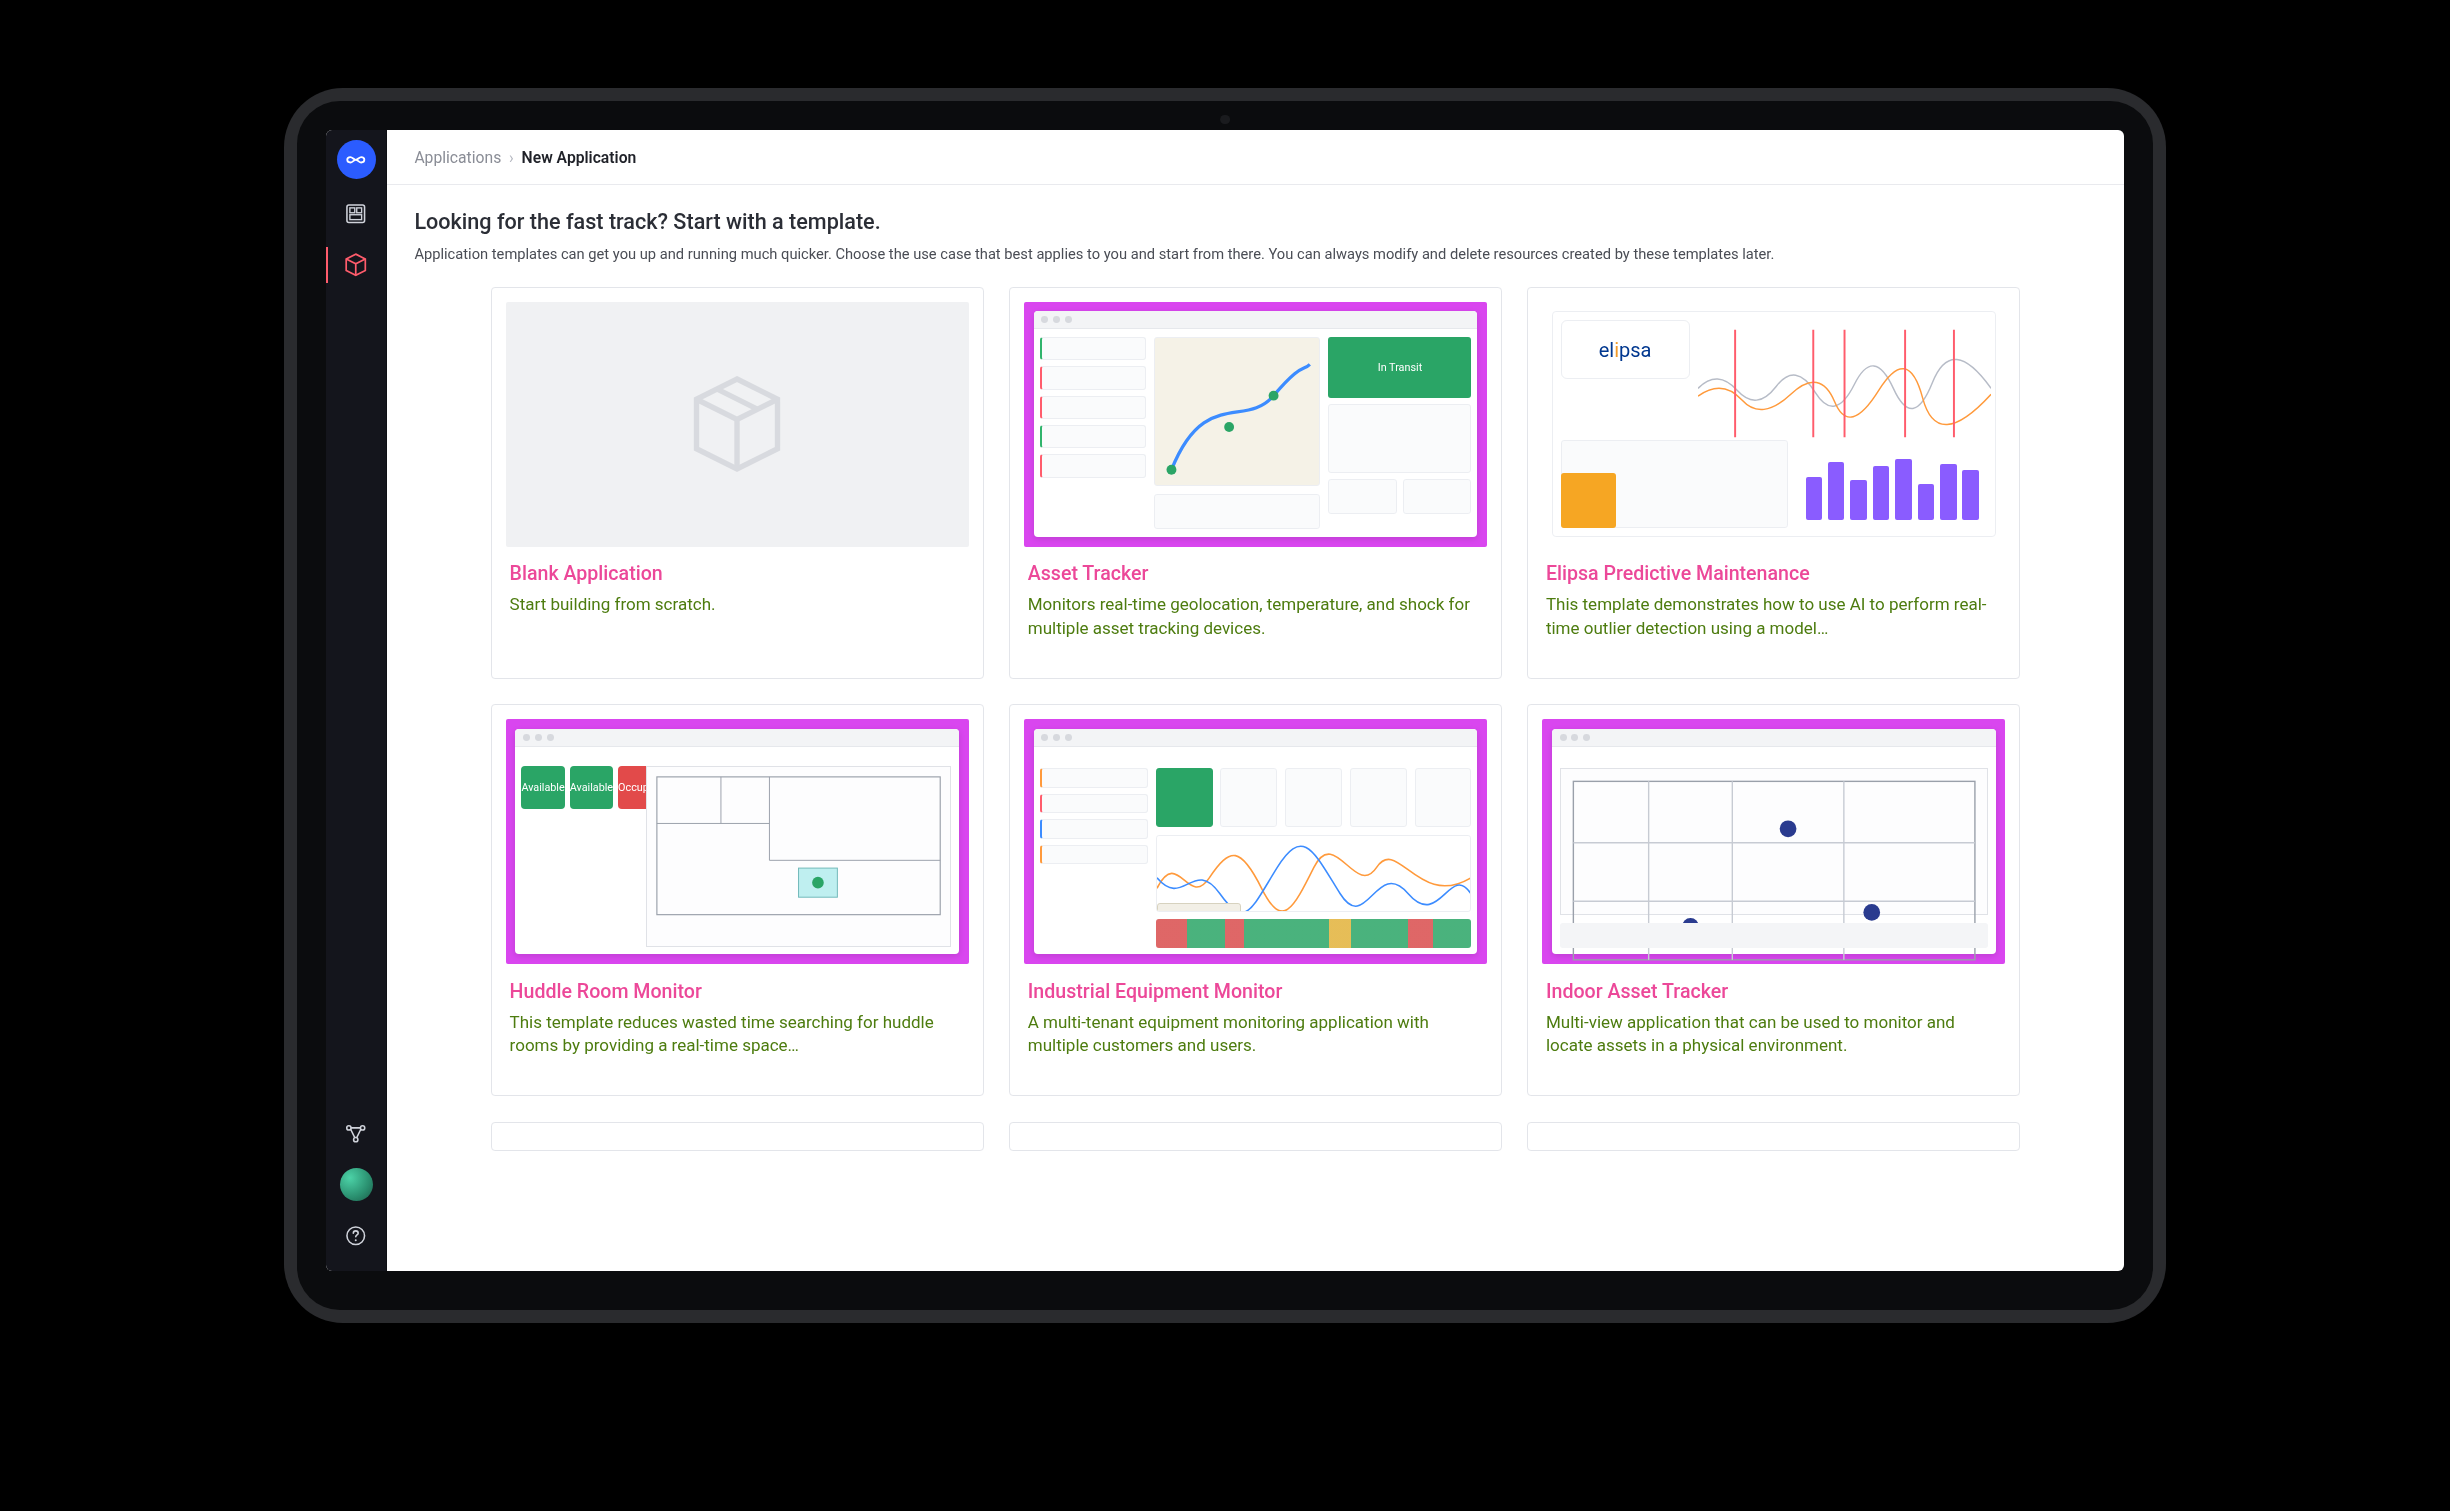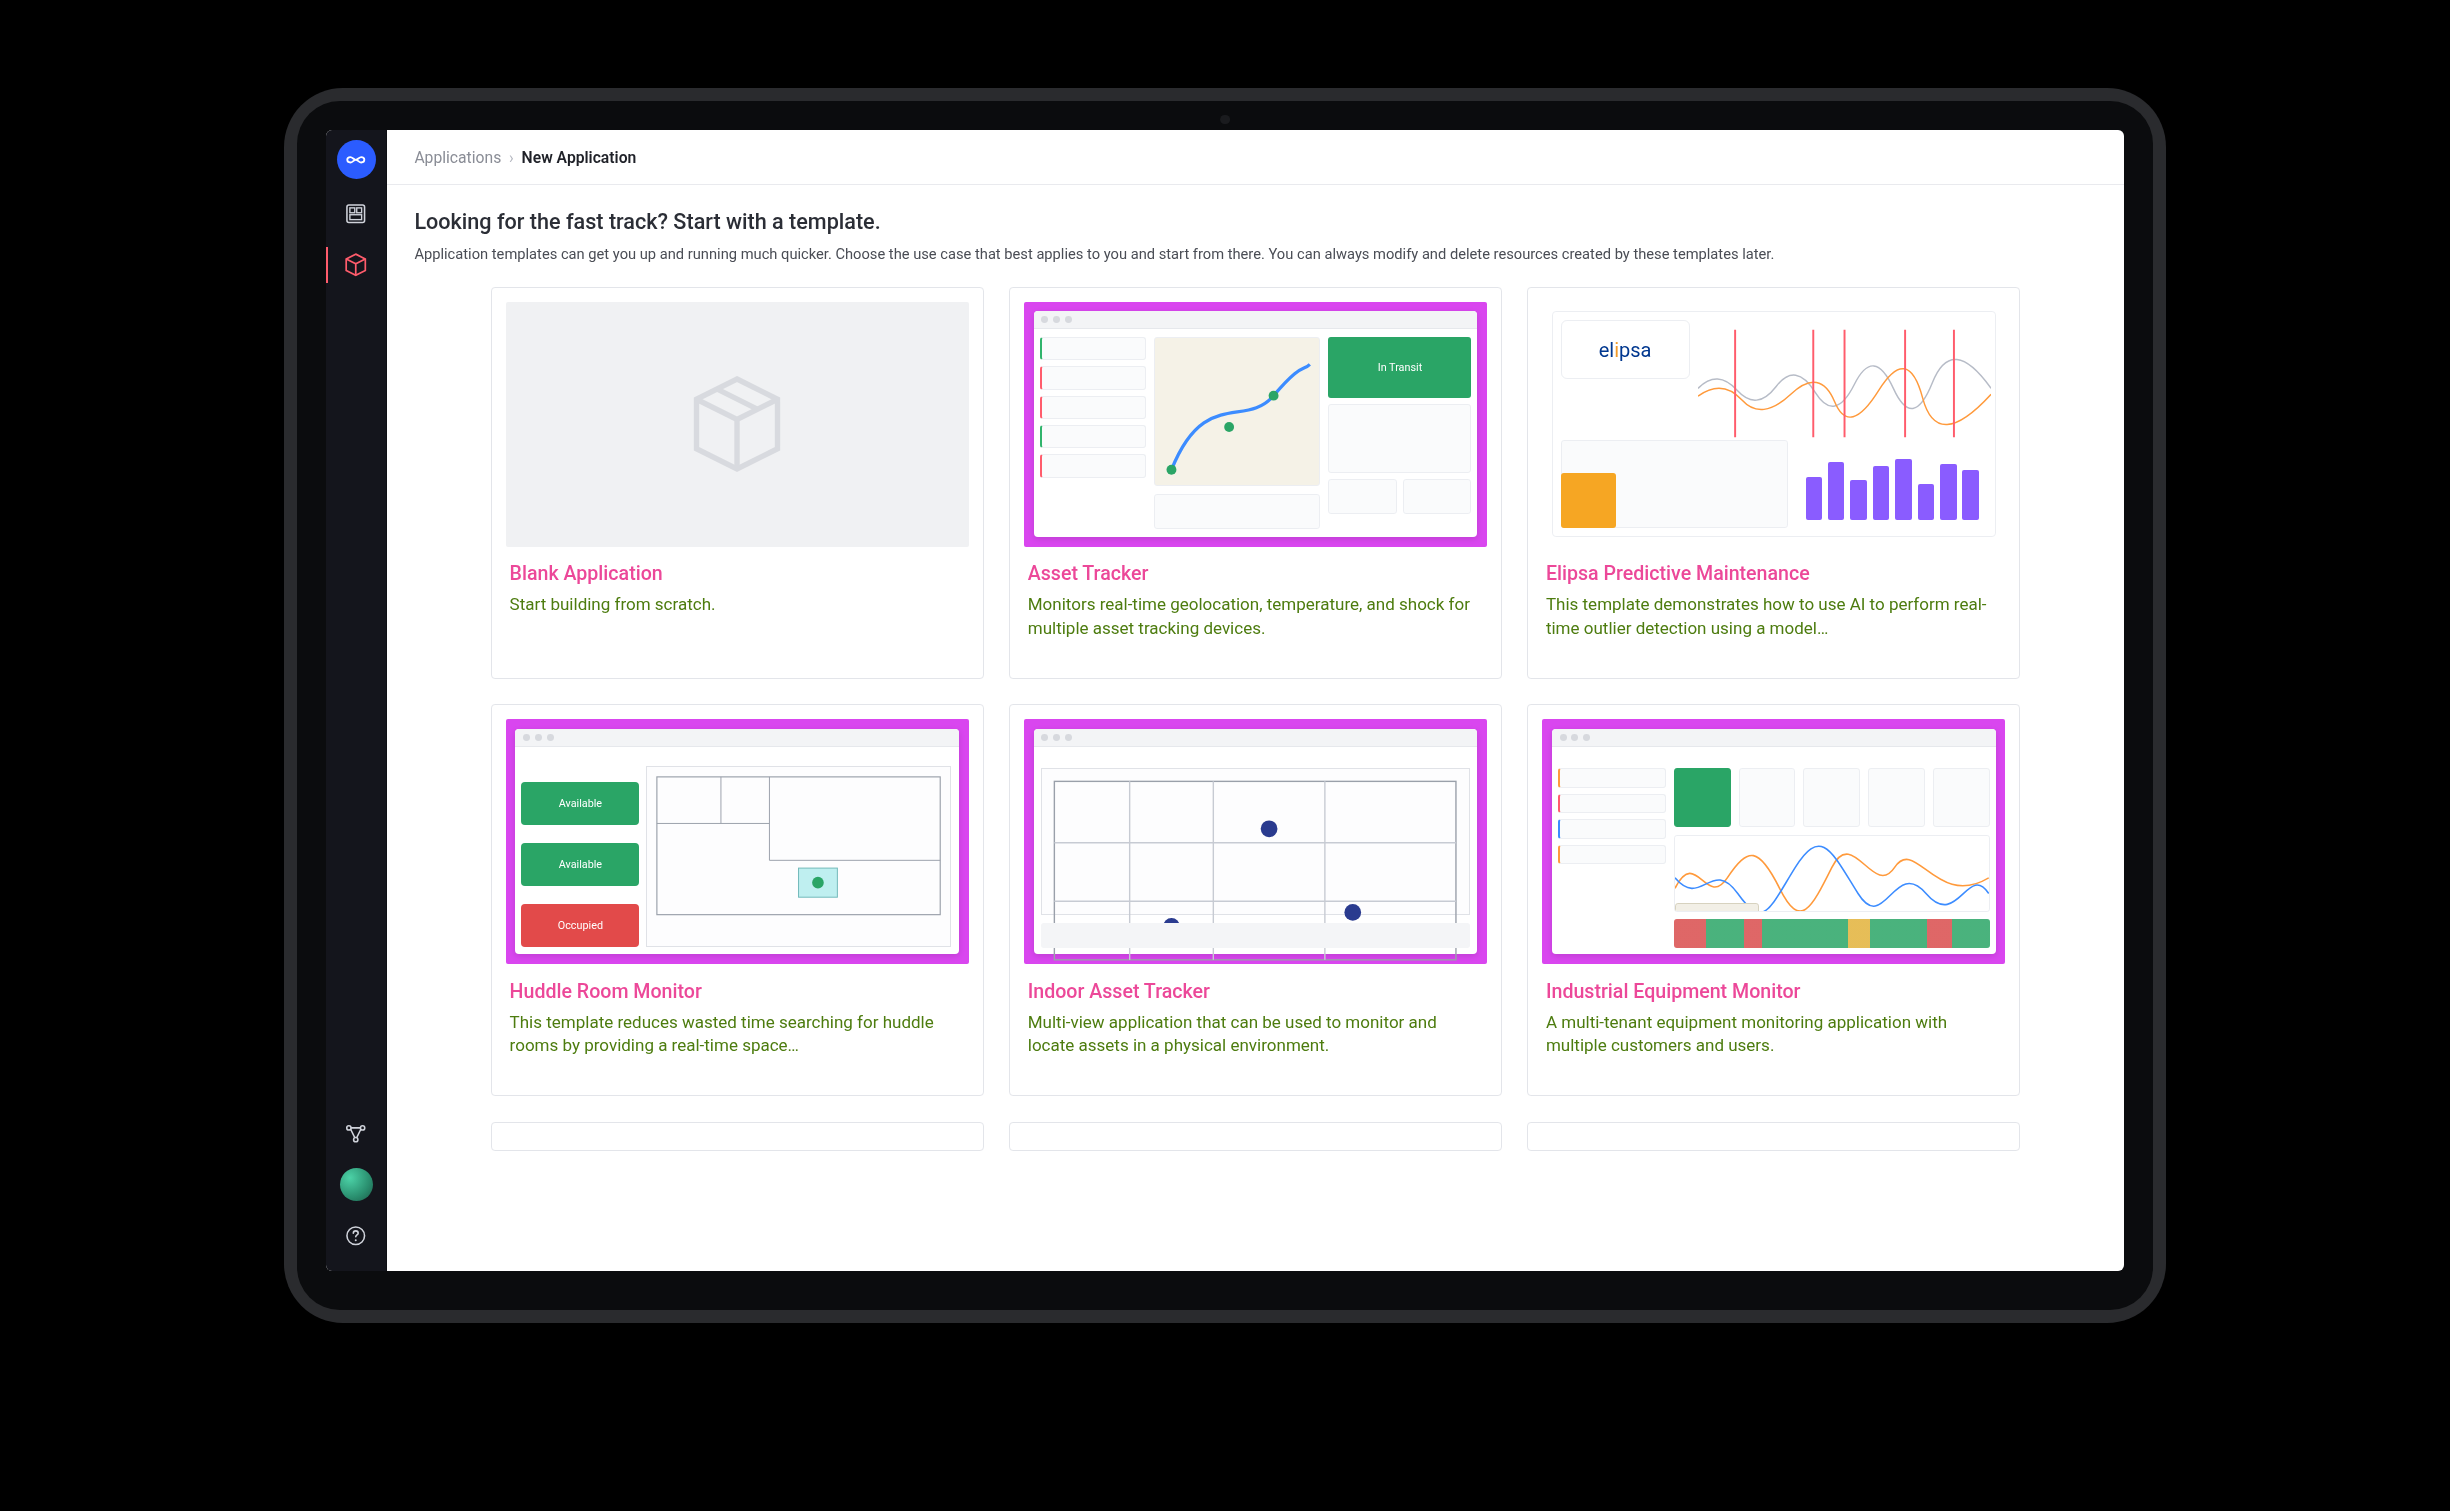--- a/index.html
+++ b/index.html
@@ -121,21 +121,21 @@
     display:flex;align-items:center;justify-content:center;z-index:2}
   .el-logo .t{color:#00378f;font-weight:400;font-size:20px;}
   .el-logo .t .o{color:#f39b2a;}
   .el-bottom{position:absolute;left:7.8px;right:7.8px;bottom:7.8px;height:88px;display:flex;gap:9.8px;}
   .el-list{flex:1.3;background:#fafbfc;border:1px solid #eceef2;border-radius:2.9px;}
   .el-badge{position:absolute;left:7.8px;bottom:7.8px;width:55px;height:55px;background:#f6a623;border-radius:2.9px;}
   .el-bars{flex:1;display:flex;align-items:flex-end;gap:5.9px;padding:7.8px;}
   .el-bars i{flex:1;background:#8a5cff;border-radius:2px;}
 
   
-  .hr-side{position:absolute;left:5.9px;top:19.6px;width:118px;display:flex;flex-direction:column;gap:18px;margin-top:16px;}
+  .hr-side{position:absolute;left:5.9px;top:19.6px;width:118px;display:flex;flex-direction:row;gap:5px;}
   .pill{height:43px;border-radius:3.9px;color:#fff;display:flex;align-items:center;justify-content:center;font-size:10.8px;}
   .pill.gr{background:#2aa566;} .pill.rd{background:#e24a4a;}
   .hr-plan{position:absolute;left:131px;right:7.8px;top:19.6px;bottom:7.8px;border:1px solid #e0e2e7;background:#fdfdfe;}
   .hr-plan svg{position:absolute;inset:5.9px;}
 
   
   .io-plan{position:absolute;left:7.8px;right:7.8px;top:21.6px;bottom:39px;border:1px solid #e0e2e7;background:#fdfdfe;}
   .io-plan svg{position:absolute;inset:3.9px;}
   .io-foot{position:absolute;left:7.8px;right:7.8px;bottom:5.9px;height:25.5px;background:#f4f5f7;border-radius:2.9px;}
 
@@ -354,52 +354,20 @@
 
               <div class="card">
                 <div class="thumb th-teal">
                   <div class="browser">
                     <div class="bar">
                         <i></i>
                         <i></i>
                         <i></i>
                       </div>
                     <div class="inner">
-                      <div class="io-plan">
-                        <svg viewBox="0 0 300 140">
-                          <rect x="6" y="6" width="288" height="128" fill="none" stroke="#9aa0aa"></rect>
-                          <line x1="6" y1="50" x2="294" y2="50" stroke="#c7cbd3"></line>
-                          <line x1="6" y1="92" x2="294" y2="92" stroke="#c7cbd3"></line>
-                          <line x1="60" y1="6" x2="60" y2="134" stroke="#c7cbd3"></line>
-                          <line x1="120" y1="6" x2="120" y2="134" stroke="#c7cbd3"></line>
-                          <line x1="200" y1="6" x2="200" y2="134" stroke="#c7cbd3"></line>
-                          <circle cx="160" cy="40" r="6" fill="#2a3b8f"></circle>
-                          <circle cx="220" cy="100" r="6" fill="#2a3b8f"></circle>
-                          <circle cx="90" cy="110" r="6" fill="#2a3b8f"></circle>
-                        </svg>
-                      </div>
-                      <div class="io-foot"></div>
-                    </div>
-                  </div>
-                </div>
-                <div class="card-body">
-                  <div class="card-title">Indoor Asset Tracker</div>
-                  <div class="card-desc">Multi-view application that can be used to monitor and locate assets in a physical environment.</div>
-                </div>
-              </div>
-
-              <div class="card">
-                <div class="thumb th-teal">
-                  <div class="browser">
-                    <div class="bar">
-                        <i></i>
-                        <i></i>
-                        <i></i>
-                      </div>
-                    <div class="inner">
                       <div class="ie-side">
                         <div class="ie-row"></div>
                           <div class="ie-row a"></div>
                         <div class="ie-row b"></div>
                           <div class="ie-row"></div>
                       </div>
                       <div class="ie-main">
                         <div class="ie-top">
                           <div class="tile run"></div>
                           <div class="tile"></div>
@@ -418,20 +386,52 @@
                       </div>
                     </div>
                   </div>
                 </div>
                 <div class="card-body">
                   <div class="card-title">Industrial Equipment Monitor</div>
                   <div class="card-desc">A multi-tenant equipment monitoring application with multiple customers and users.</div>
                 </div>
               </div>
 
+              <div class="card">
+                <div class="thumb th-teal">
+                  <div class="browser">
+                    <div class="bar">
+                        <i></i>
+                        <i></i>
+                        <i></i>
+                      </div>
+                    <div class="inner">
+                      <div class="io-plan">
+                        <svg viewBox="0 0 300 140">
+                          <rect x="6" y="6" width="288" height="128" fill="none" stroke="#9aa0aa"></rect>
+                          <line x1="6" y1="50" x2="294" y2="50" stroke="#c7cbd3"></line>
+                          <line x1="6" y1="92" x2="294" y2="92" stroke="#c7cbd3"></line>
+                          <line x1="60" y1="6" x2="60" y2="134" stroke="#c7cbd3"></line>
+                          <line x1="120" y1="6" x2="120" y2="134" stroke="#c7cbd3"></line>
+                          <line x1="200" y1="6" x2="200" y2="134" stroke="#c7cbd3"></line>
+                          <circle cx="160" cy="40" r="6" fill="#2a3b8f"></circle>
+                          <circle cx="220" cy="100" r="6" fill="#2a3b8f"></circle>
+                          <circle cx="90" cy="110" r="6" fill="#2a3b8f"></circle>
+                        </svg>
+                      </div>
+                      <div class="io-foot"></div>
+                    </div>
+                  </div>
+                </div>
+                <div class="card-body">
+                  <div class="card-title">Indoor Asset Tracker</div>
+                  <div class="card-desc">Multi-view application that can be used to monitor and locate assets in a physical environment.</div>
+                </div>
+              </div>
+
             </div>
 
             <div class="grid peek" style="margin-top:25.5px;">
               <div class="card"></div>
               <div class="card"></div>
               <div class="card"></div>
             </div>
           </div>
         </div>
 

